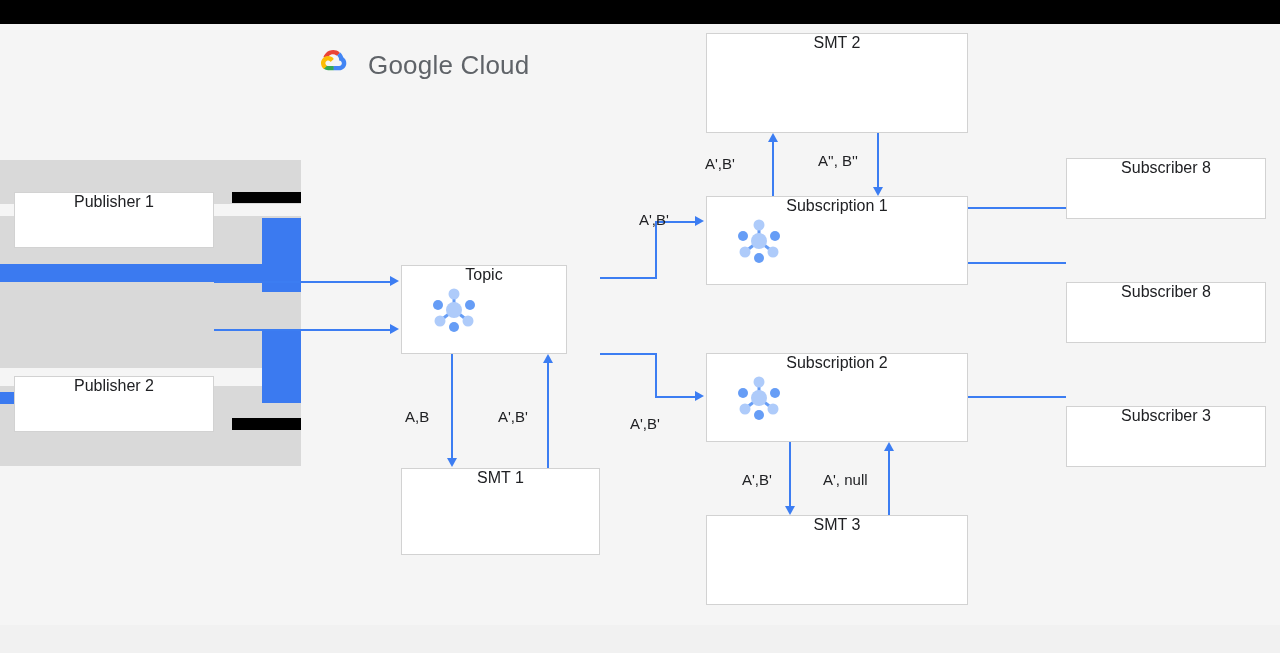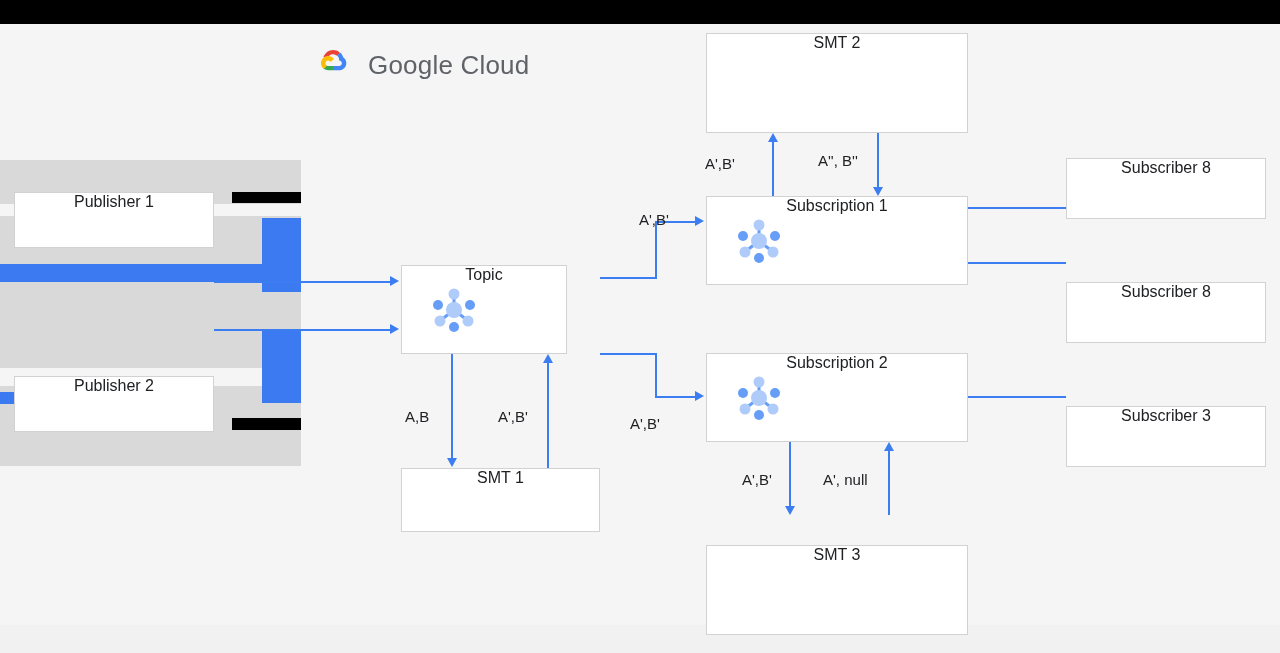--- a/index.html
+++ b/index.html
@@ -111,21 +111,21 @@
       <circle cx="10" cy="21" r="5" fill="#669DF6"></circle>
       <circle cx="42" cy="21" r="5" fill="#669DF6"></circle>
       <circle cx="12" cy="37" r="5.5" fill="#AECBFA"></circle>
       <circle cx="40" cy="37" r="5.5" fill="#AECBFA"></circle>
       <circle cx="26" cy="43" r="5" fill="#669DF6"></circle>
     </svg>
   </span>
   <span class="label">Topic</span>
 </div>
 
-<div class="node" style="left:401px;top:468px;width:199px;height:64px;">
+<div class="node" style="left:401px;top:468px;width:199px;height:87px;">
   <span class="label">SMT 1</span>
 </div>
 
 <div class="node" style="left:706px;top:33px;width:262px;height:100px;">
   <span class="label">SMT 2</span>
 </div>
 
 <div class="node with-icon" style="left:706px;top:196px;width:262px;height:89px;">
   <span class="pubsub-ico">
     <svg width="52" height="52" viewBox="0 0 52 52" aria-hidden="true">
@@ -155,21 +155,21 @@
       <circle cx="10" cy="21" r="5" fill="#669DF6"></circle>
       <circle cx="42" cy="21" r="5" fill="#669DF6"></circle>
       <circle cx="12" cy="37" r="5.5" fill="#AECBFA"></circle>
       <circle cx="40" cy="37" r="5.5" fill="#AECBFA"></circle>
       <circle cx="26" cy="43" r="5" fill="#669DF6"></circle>
     </svg>
   </span>
   <span class="label">Subscription 2</span>
 </div>
 
-<div class="node" style="left:706px;top:515px;width:262px;height:90px;margin-top:30px;">
+<div class="node" style="left:706px;top:515px;width:262px;height:90px;">
   <span class="label">SMT 3</span>
 </div>
 
 <div class="node" style="left:1066px;top:158px;width:200px;height:61px;">
   <span class="label">Subscriber 8</span>
 </div>
 
 <div class="node" style="left:1066px;top:282px;width:200px;height:61px;">
   <span class="label">Subscriber 8</span>
 </div>

